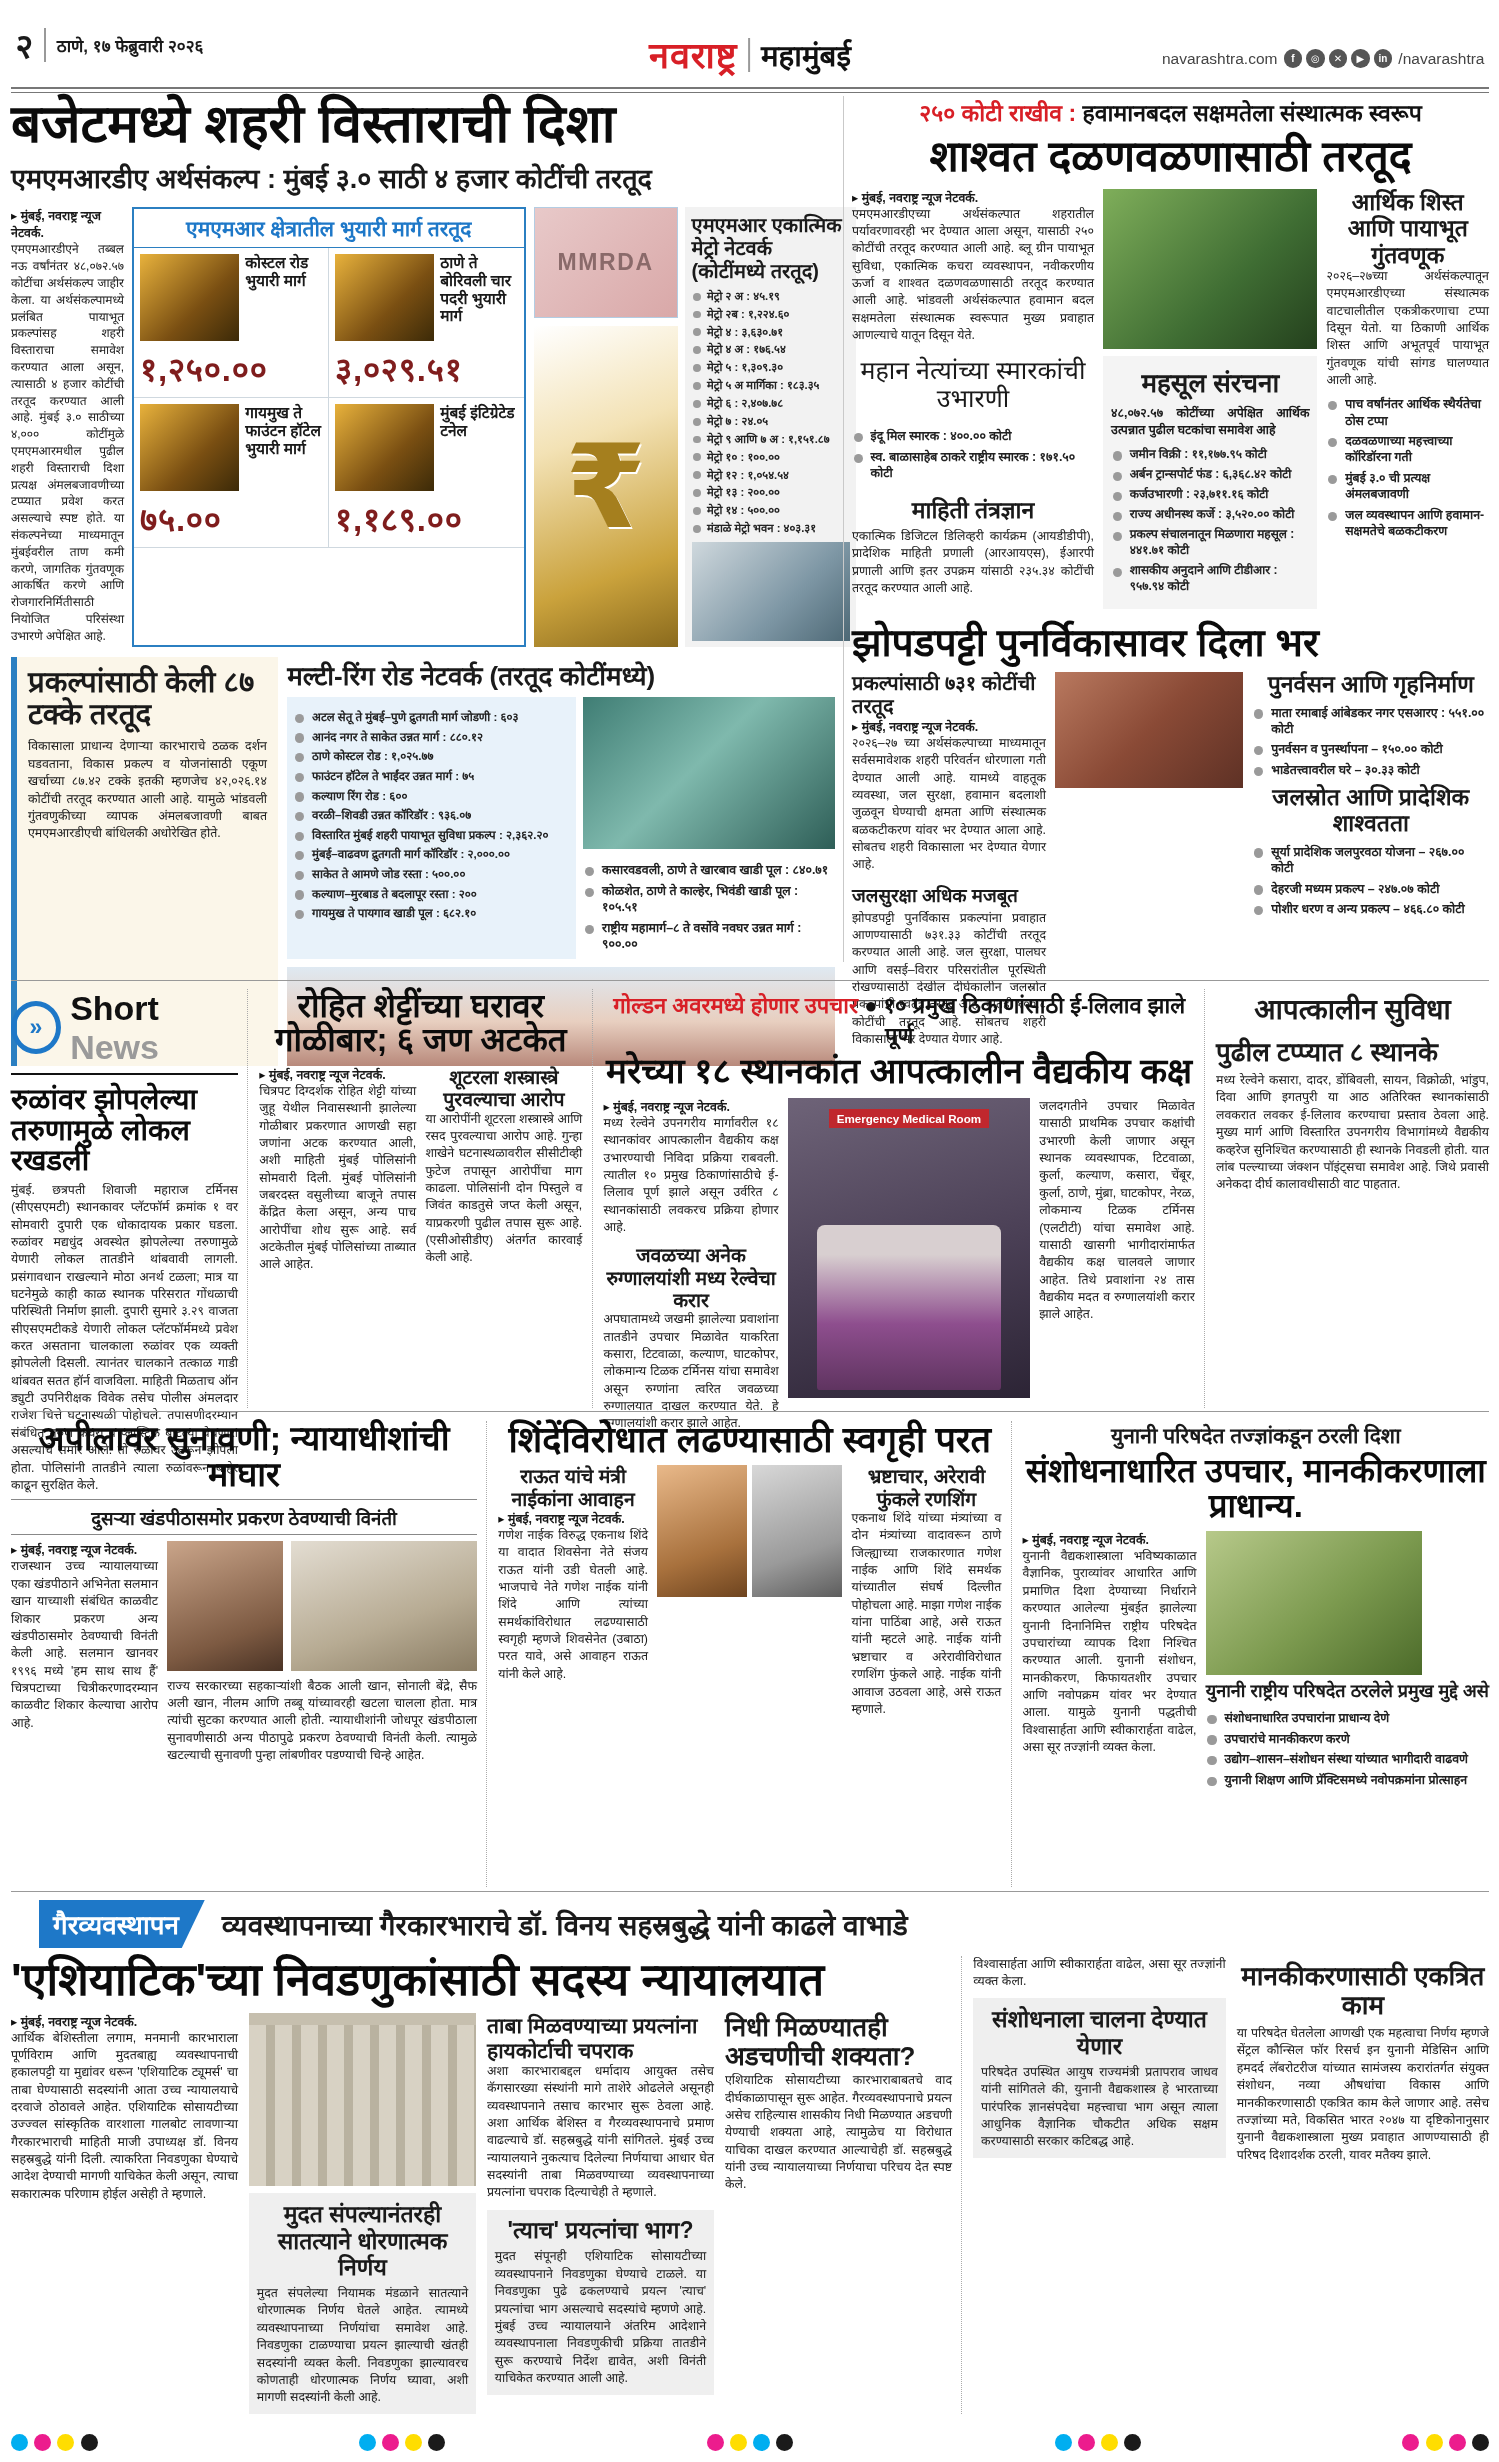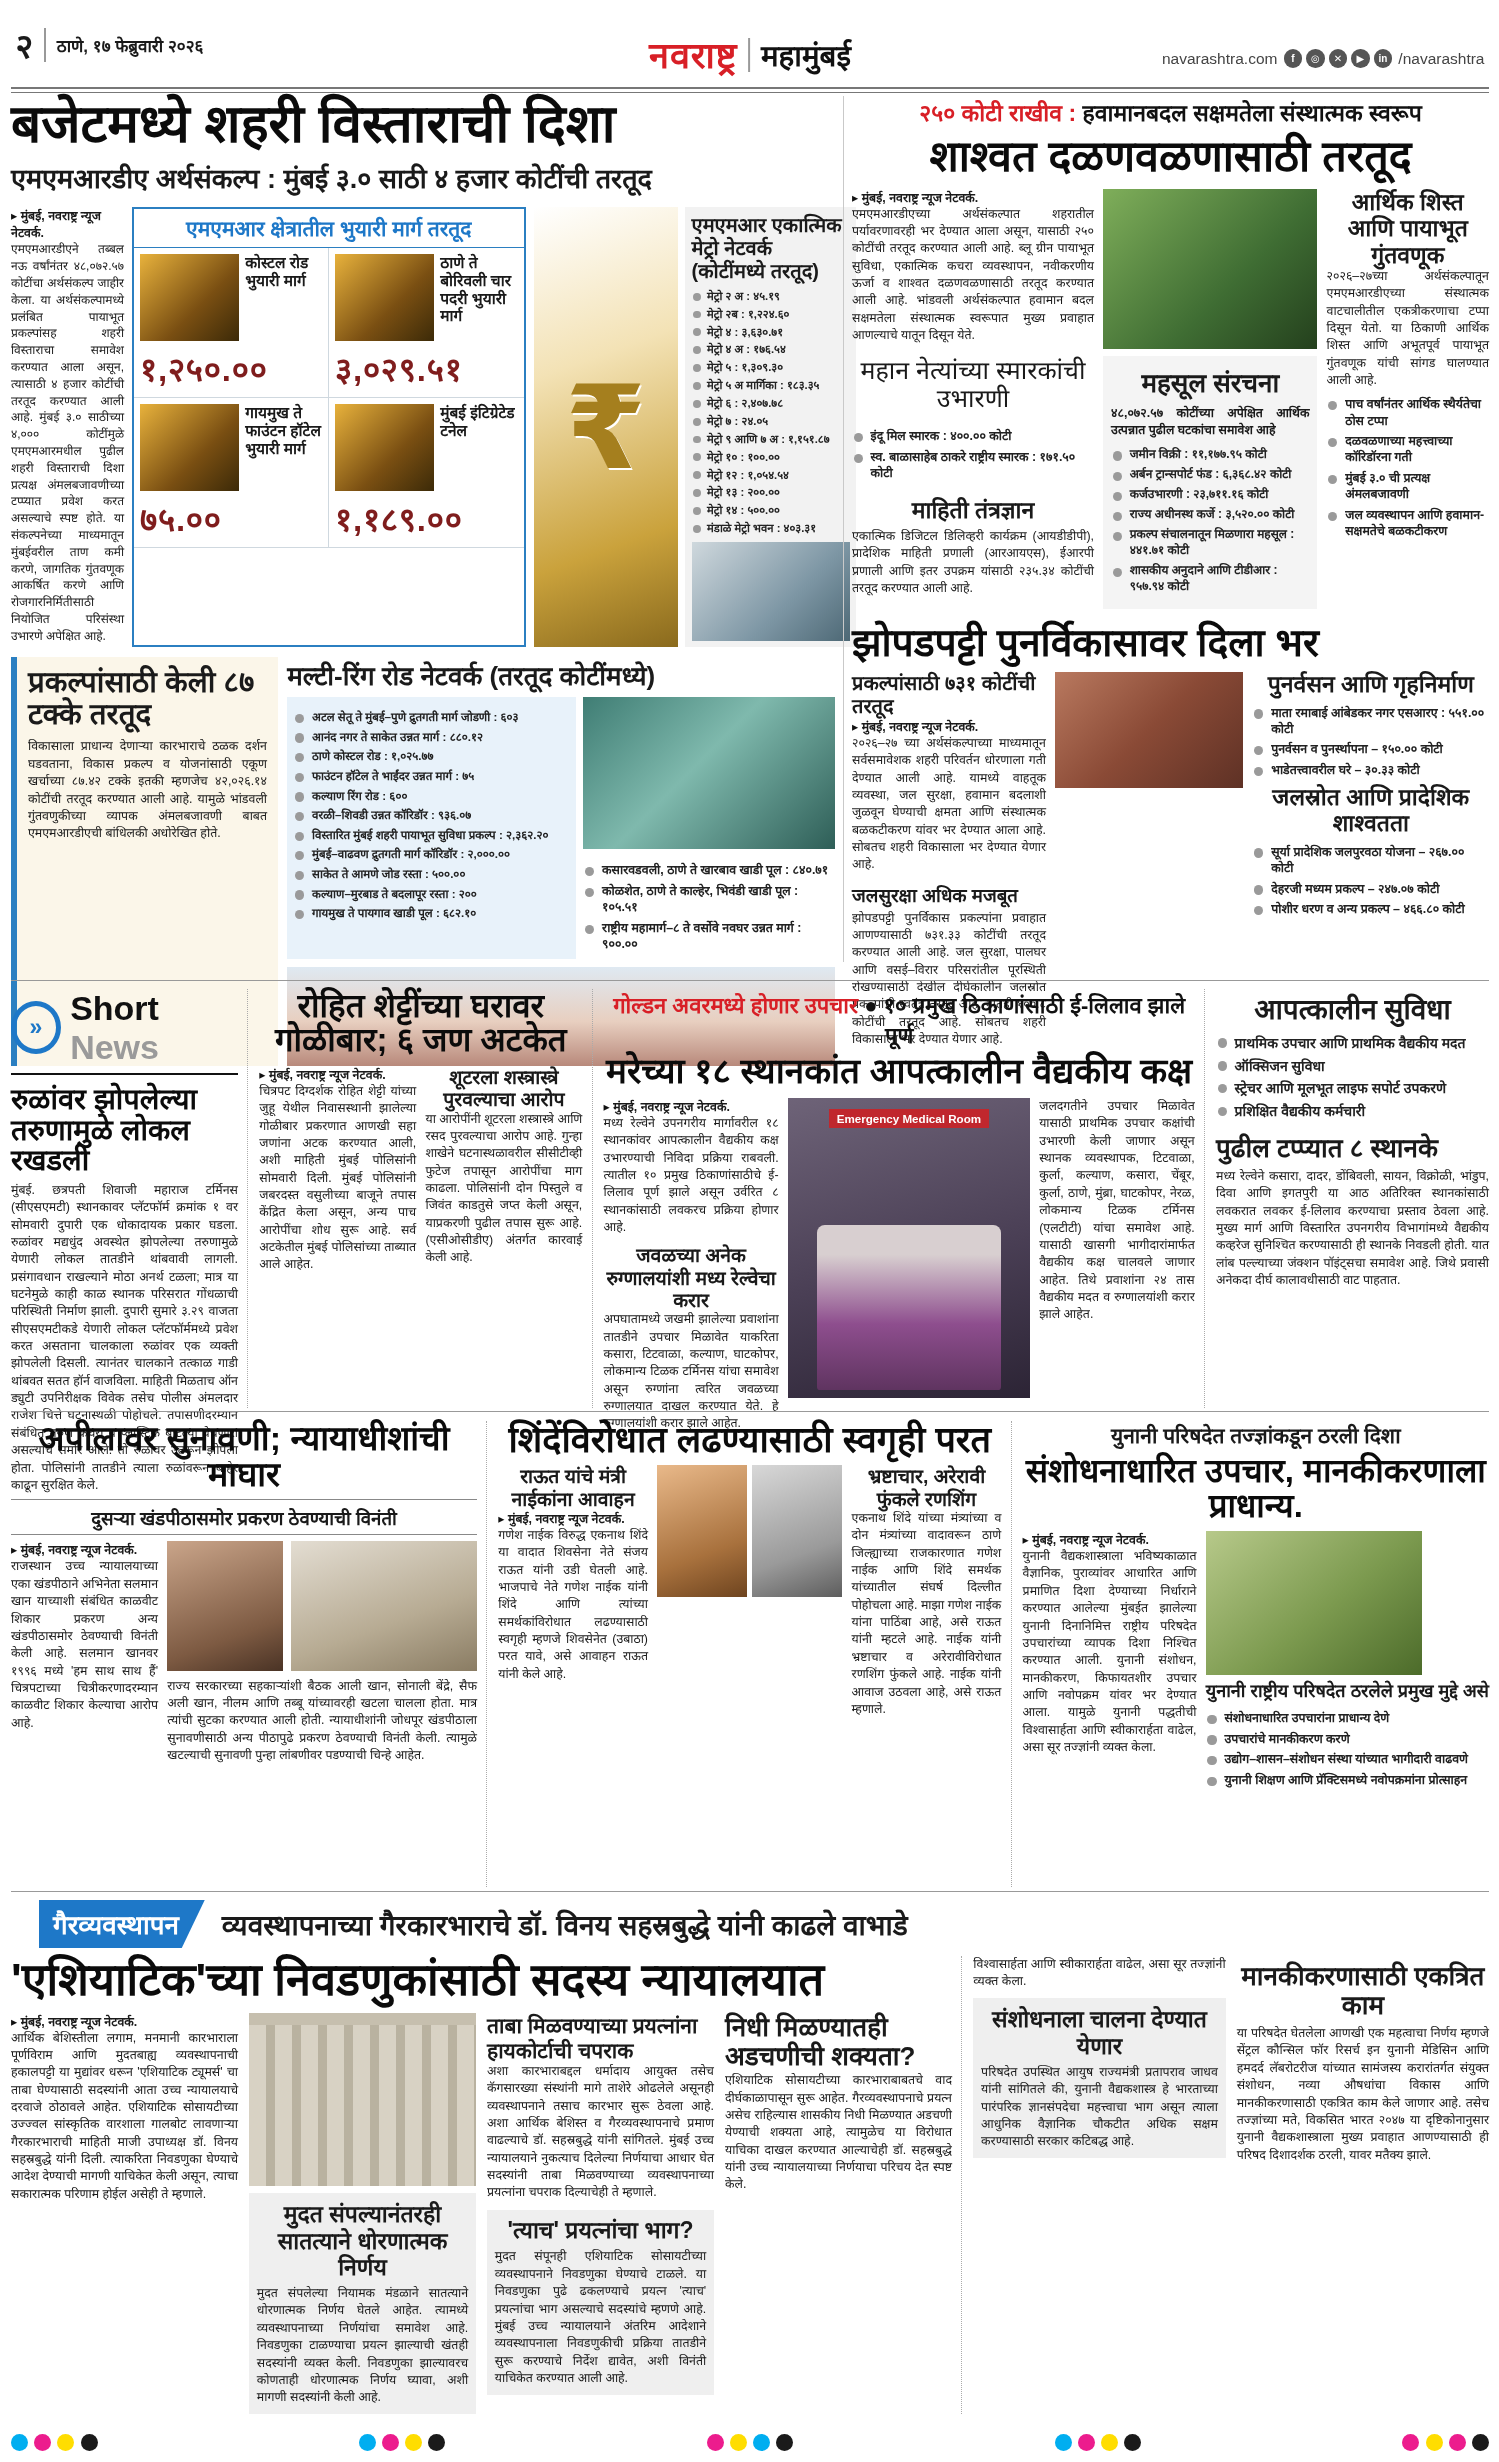--- a/index.html
+++ b/index.html
@@ -244,20 +244,21 @@
             <div class="trow">
               <div class="timg ph"></div>
               <div class="tlabel">मुंबई इंटिग्रेटेड टनेल</div>
             </div>
             <div class="tnum">१,१८९.००</div>
           </div>
           </div>
       </div>
 
       <div class="midcol">
+        <div class="mmrda">MMRDA</div>
         <div class="rupee">
           <span>₹</span>
         </div>
       </div>
 
       <div class="metrocol">
         <div class="mttl">एमएमआर एकात्मिक मेट्रो नेटवर्क (कोटींमध्ये तरतूद)</div>
         <ul class="blist">
             <li>मेट्रो २ अ : ४५.१९</li>
             <li>मेट्रो २ब : १,२२४.६०</li>
@@ -437,26 +438,20 @@
           <span class="train"></span>
         </div>
         <div style="flex:1;">
           <div class="bt">जलदगतीने उपचार मिळावेत यासाठी प्राथमिक उपचार कक्षांची उभारणी केली जाणार असून स्थानक व्यवस्थापक, टिटवाळा, कुर्ला, कल्याण, कसारा, चेंबूर, कुर्ला, ठाणे, मुंब्रा, घाटकोपर, नेरळ, लोकमान्य टिळक टर्मिनस (एलटीटी) यांचा समावेश आहे. यासाठी खासगी भागीदारांमार्फत वैद्यकीय कक्ष चालवले जाणार आहेत. तिथे प्रवाशांना २४ तास वैद्यकीय मदत व रुग्णालयांशी करार झाले आहेत.</div>
         </div>
       </div>
     </div>
 
     <div class="emcol">
       <div class="ttl">आपत्कालीन सुविधा</div>
-      <ul class="blist">
-          <li>प्राथमिक उपचार आणि प्राथमिक वैद्यकीय मदत</li>
-          <li>ऑक्सिजन सुविधा</li>
-          <li>स्ट्रेचर आणि मूलभूत लाइफ सपोर्ट उपकरणे</li>
-          <li>प्रशिक्षित वैद्यकीय कर्मचारी</li>
-        </ul>
       <div class="nextttl">पुढील टप्प्यात ८ स्थानके</div>
       <div class="bt">मध्य रेल्वेने कसारा, दादर, डोंबिवली, सायन, विक्रोळी, भांडुप, दिवा आणि इगतपुरी या आठ अतिरिक्त स्थानकांसाठी लवकरात लवकर ई-लिलाव करण्याचा प्रस्ताव ठेवला आहे. मुख्य मार्ग आणि विस्तारित उपनगरीय विभागांमध्ये वैद्यकीय कव्हरेज सुनिश्चित करण्यासाठी ही स्थानके निवडली होती. यात लांब पल्ल्याच्या जंक्शन पॉइंट्सचा समावेश आहे. जिथे प्रवासी अनेकदा दीर्घ कालावधीसाठी वाट पाहतात.</div>
     </div>
   </div>
 
   <div class="b3">
 
     <div class="appeal">
       <div class="headline hl">अपीलावर सुनावणी; न्यायाधीशांची माघार</div>
       <div class="deckline">दुसऱ्या खंडपीठासमोर प्रकरण ठेवण्याची विनंती</div>

